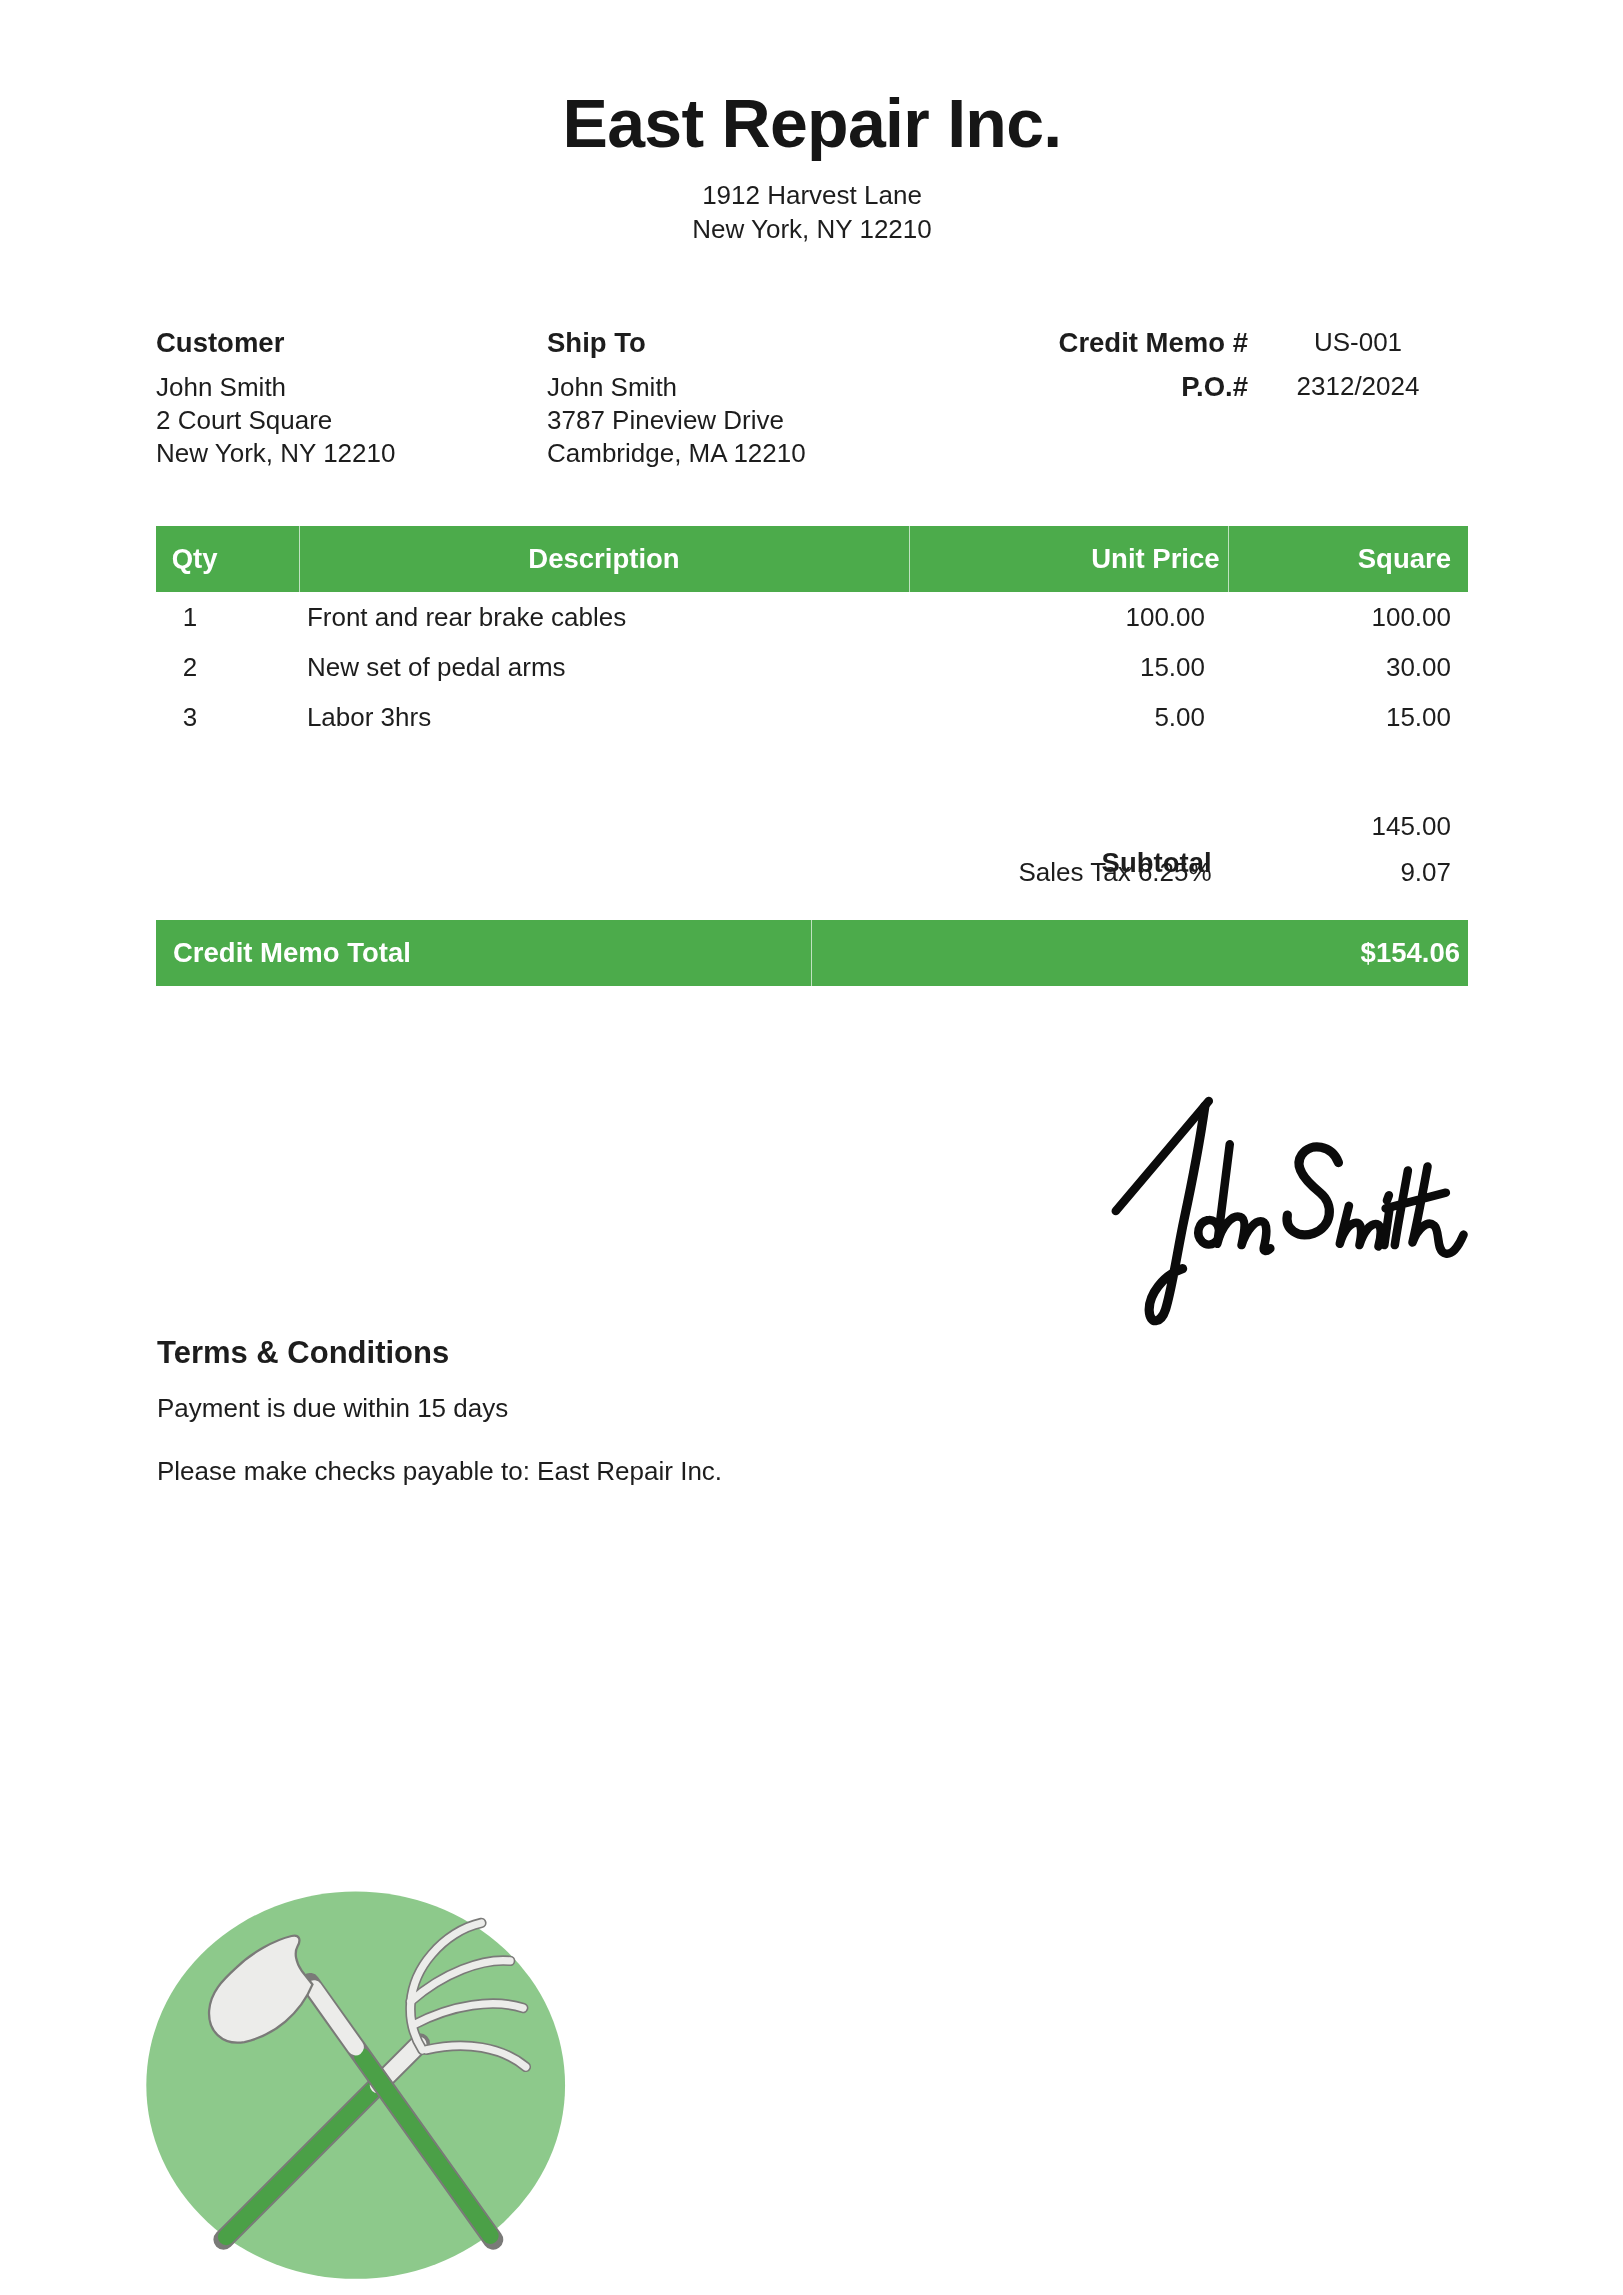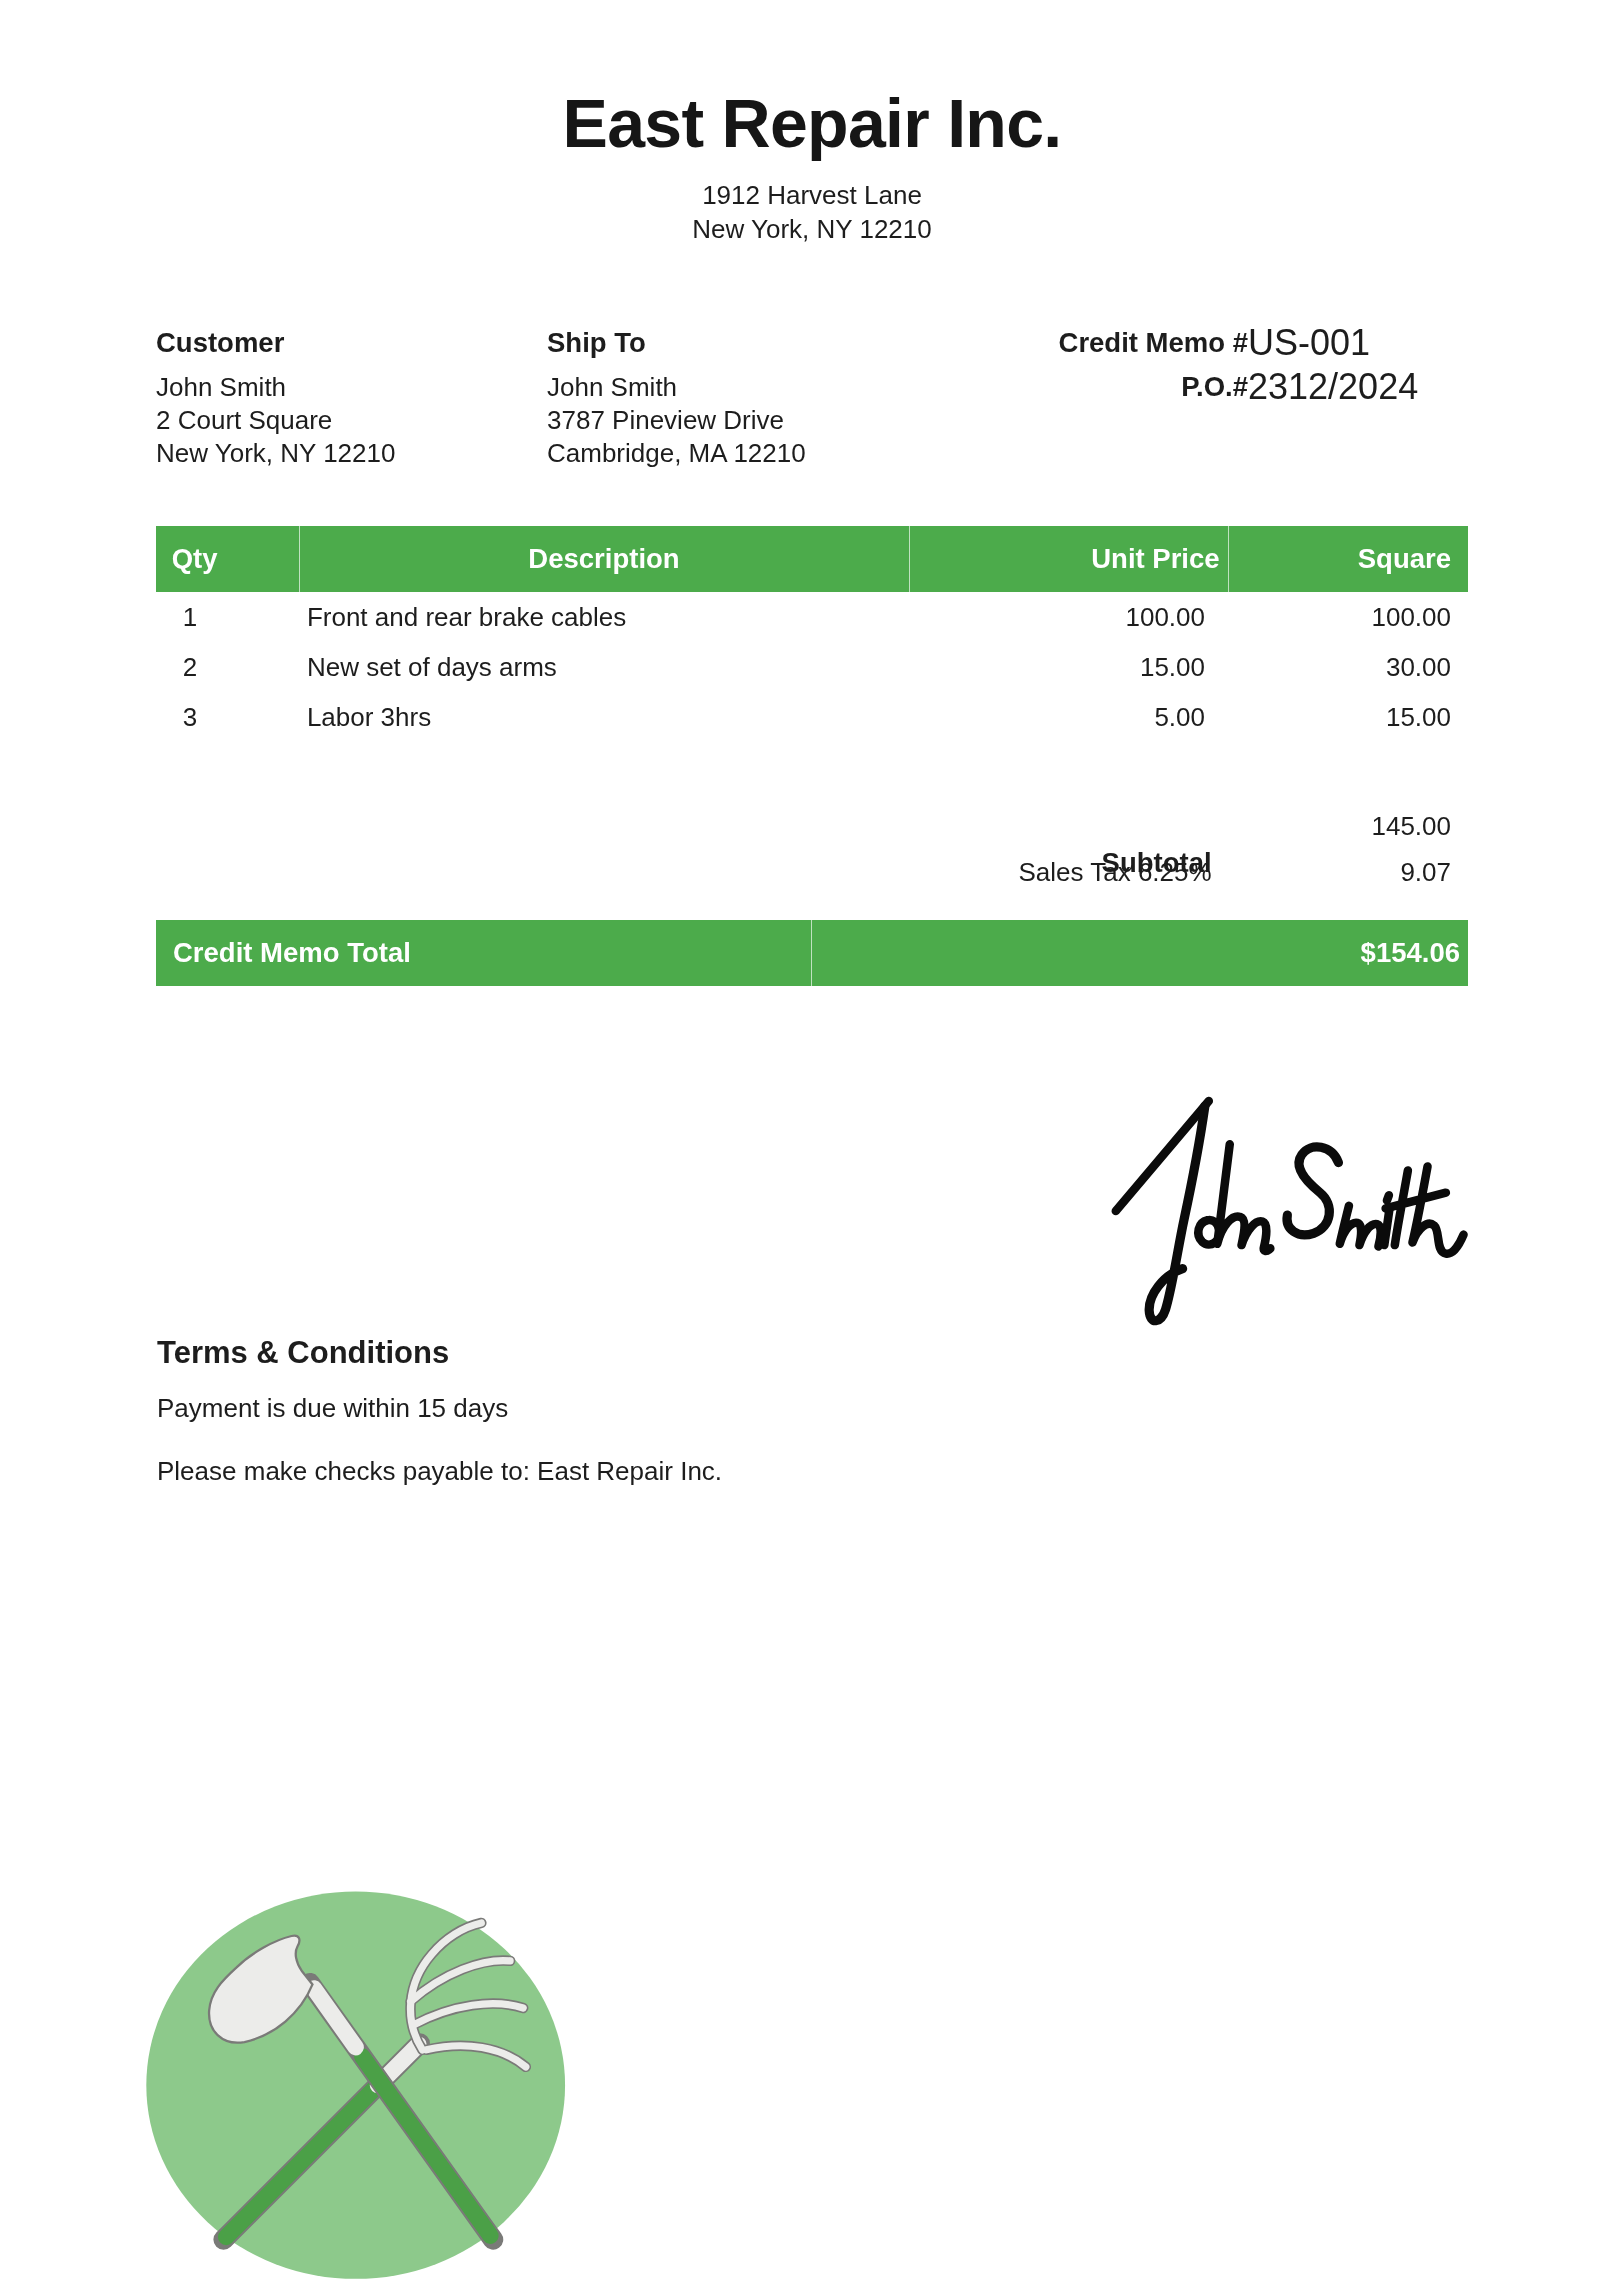--- a/index.html
+++ b/index.html
@@ -22,21 +22,21 @@
   .info-row { position: absolute; left: 156px; top: 326px; width: 1312px; display: flex; }
   .addr-block { }
   .customer-block { width: 391px; }
   .shipto-block  { width: 432px; }
   .block-heading { font-size: 27.5px; font-weight: bold; line-height: 33px; margin-bottom: 11.8px; }
   .addr-lines { font-size: 26px; line-height: 33px; }
   .meta-block { flex: 1; }
   .meta-row { display: flex; line-height: 33px; }
   .meta-row + .meta-row { margin-top: 10.5px; }
   .meta-label { flex: 1; text-align: right; font-size: 27.5px; font-weight: bold; }
-  .meta-value { width: 220px; text-align: left; font-size: 36px; }
+  .meta-value { width: 220px; text-align: center; font-size: 26px; }
 
   
   .items-table { position: absolute; left: 156px; top: 526px; width: 1312px; border-collapse: collapse; table-layout: fixed; }
   .items-table col.c-qty    { width: 143px; }
   .items-table col.c-desc   { width: 610px; }
   .items-table col.c-unit   { width: 319px; }
   .items-table col.c-amount { width: 240px; }
   .items-table th {
     background: var(--accent-green, #4cab4b);
     color: #ffffff; font-size: 27.5px; font-weight: bold;
@@ -142,21 +142,21 @@
     </thead>
     <tbody>
         <tr>
           <td class="col-qty">1</td>
           <td class="col-desc">Front and rear brake cables</td>
           <td class="col-unit">100.00</td>
           <td class="col-amount">100.00</td>
         </tr>
         <tr>
           <td class="col-qty">2</td>
-          <td class="col-desc">New set of days arms</td>
+          <td class="col-desc">New set of pedal arms</td>
           <td class="col-unit">15.00</td>
           <td class="col-amount">30.00</td>
         </tr>
         <tr>
           <td class="col-qty">3</td>
           <td class="col-desc">Labor 3hrs</td>
           <td class="col-unit">5.00</td>
           <td class="col-amount">15.00</td>
         </tr>
       </tbody>

